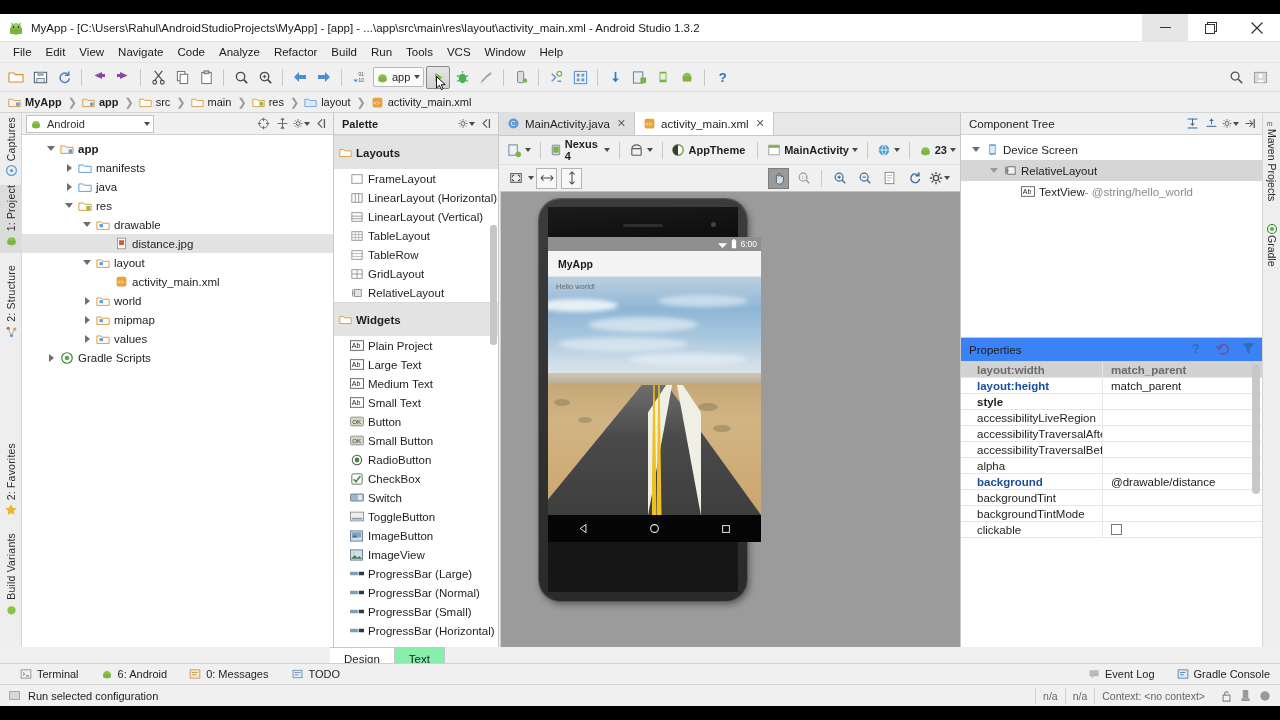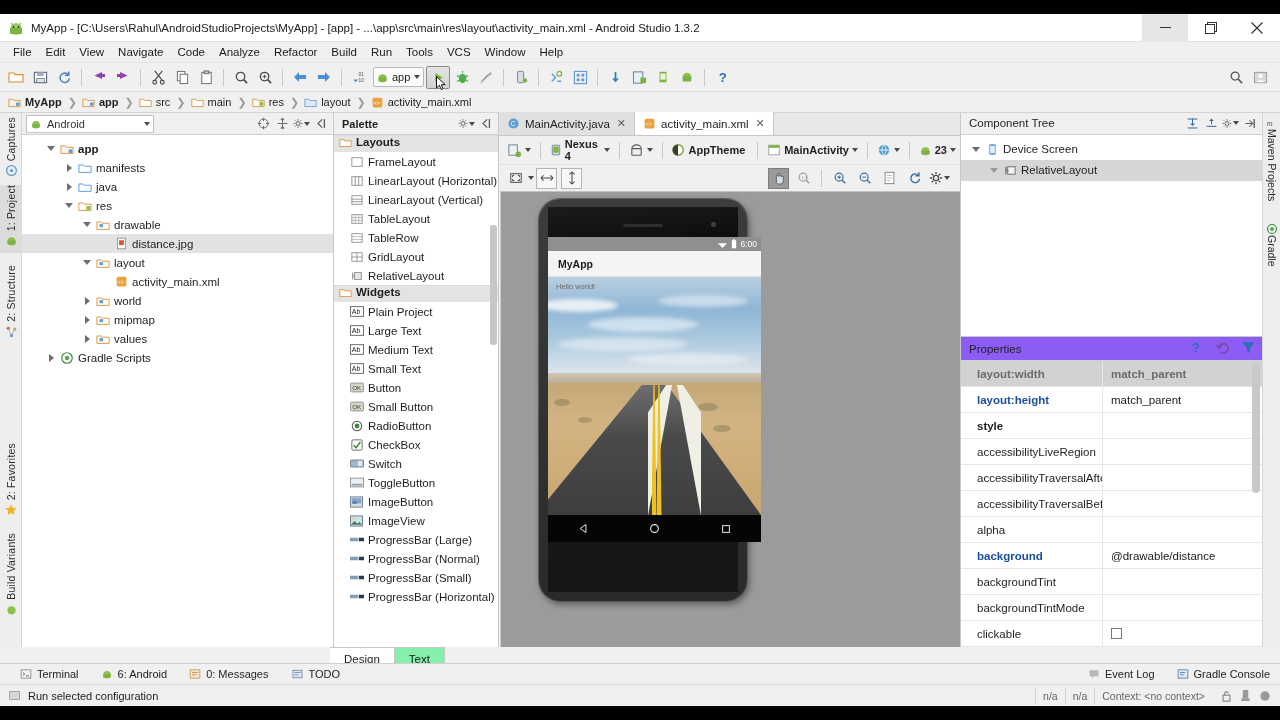--- a/index.html
+++ b/index.html
@@ -82,21 +82,21 @@
   .ticon { width:18px;height:19px;display:flex;align-items:center;justify-content:center; }
   .tlabel { margin-left:2px; }
   .tlabel.b { font-weight:bold; }
 
   
   .palette { width:165px; background:#fff; border-right:1px solid #c9c9c9; display:flex; flex-direction:column; position:relative; }
   .pal-head { height:22px; background:#f0f0f0; border-bottom:1px solid #d0d0d0; display:flex;
               align-items:center; padding:0 4px; }
   .pal-head .t { font-weight:bold; font-size:11px; padding-left:4px; }
   .pal-list { flex:1; overflow:hidden; }
-  .palgroup { height:17px; display:flex; background:#e3e3e3; padding-left:5px;
+  .palgroup { height:34px; display:flex; align-items:center; background:#e3e3e3; padding-left:5px;
               font-weight:bold; font-size:11.5px; border-top:1px solid #d9d9d9; }
   .palitem { height:19px; display:flex; align-items:center; padding-left:14px; font-size:11.5px; }
   .palitem .pi-ic { width:17px; display:flex; align-items:center; justify-content:center; }
   .palitem .pi-lb { margin-left:3px; }
   .pal-scroll { position:absolute; right:1px; top:112px; width:7px; height:120px; background:#c6c6c6; border-radius:3px; }
 
   
   .editor { flex:1; display:flex; flex-direction:column; background:#f0f0f0; position:relative; min-width:0; }
   .tabstrip { height:23px; background:#e8e8e8; display:flex; align-items:flex-end; border-bottom:1px solid #c7c7c7; }
   .etab { height:23px; display:flex; align-items:center; padding:0 8px; font-size:11.5px;
@@ -166,26 +166,26 @@
   .ct-head { height:22px; background:#f0f0f0; display:flex; align-items:center; padding:0 4px;
              border-bottom:1px solid #d0d0d0; }
   .ct-head .t { font-weight:normal; font-size:11.5px; padding-left:4px; }
   .ct-body { height:203px; background:#fff; border-bottom:1px solid #c9c9c9; padding-top:4px; overflow:hidden; }
   .ctrow { height:21px; display:flex; align-items:center; font-size:11.5px; white-space:nowrap; }
   .ctrow.sel { background:#d6d6d6; }
   .ctrow .gray { color:#8a8a8a; }
 
   
   .props { flex:1; display:flex; flex-direction:column; background:#fff; }
-  .pr-head { height:24px; background:#8b5cf6; display:flex; align-items:center; padding:0 6px;
+  .pr-head { height:24px; background:#3b82f6; display:flex; align-items:center; padding:0 6px;
              border-bottom:1px solid #d0d0d0; }
   .pr-head .t { font-size:11.5px; padding-left:2px; }
   .pr-icons { margin-left:auto; display:flex; align-items:center; gap:11px; }
   .pr-table { flex:1; overflow:hidden; position:relative; }
-  .prow { height:26px; display:flex; border-bottom:1px solid #e6e6e6; font-size:11.5px; }
+  .prow { height:16px; display:flex; border-bottom:1px solid #e6e6e6; font-size:11.5px; }
   .prow.sel { background:#d2d2d2; }
   .pname { width:142px; padding-left:16px; display:flex; align-items:center; overflow:hidden;
            border-right:1px solid #e6e6e6; }
   .pname.b { font-weight:bold; }
   .pname.link { color:#1a4f9c; font-weight:bold; }
   .pval { flex:1; padding-left:8px; display:flex; align-items:center; color:#1a1a1a; }
   .prow.sel .pname, .prow.sel .pval { color:#6b6b6b; font-weight:bold; }
   .pr-scroll { position:absolute; right:2px; top:2px; width:8px; height:130px; background:#c8c8c8; border-radius:4px; }
   .pcheck { width:11px;height:11px;border:1px solid #7a7a7a;background:#fff; }
 
@@ -1243,20 +1243,30 @@
             </span>
           <span class="ticon">
             <svg width="13" height="13" viewBox="0 0 14 14">
                 <rect x="4" y="3" width="8" height="8" fill="#f2f2f2" stroke="#6a6a6a"></rect>
                 <path d="M2 3v8" stroke="#6a6a6a" stroke-width="1.3"></path>
                 <path d="M2 7h3" stroke="#6a6a6a"></path>
               </svg>
           </span>
           <span class="tlabel">RelativeLayout</span>
         </div>
+        <div class="ctrow" style="padding-left:58px">
+          <span class="ticon">
+            <svg width="14" height="11" viewBox="0 0 16 12">
+                <rect x="0.5" y="0.5" width="15" height="11" fill="#fff" stroke="#5a5a5a"></rect>
+                <text x="2" y="9" font-size="8" font-family="Liberation Sans" fill="#222">Ab</text>
+              </svg>
+          </span>
+          <span class="tlabel">TextView</span>
+          <span class="gray"> - @string/hello_world</span>
+        </div>
       </div>
 
       <div class="props">
         <div class="pr-head">
           <span class="t">Properties</span>
           <div class="pr-icons">
             <span>
               <svg width="15" height="15" viewBox="0 0 16 16">
                   <text x="3" y="13" font-size="14" font-family="Liberation Sans" fill="#2c6fb5" font-weight="bold">?</text>
                 </svg>

